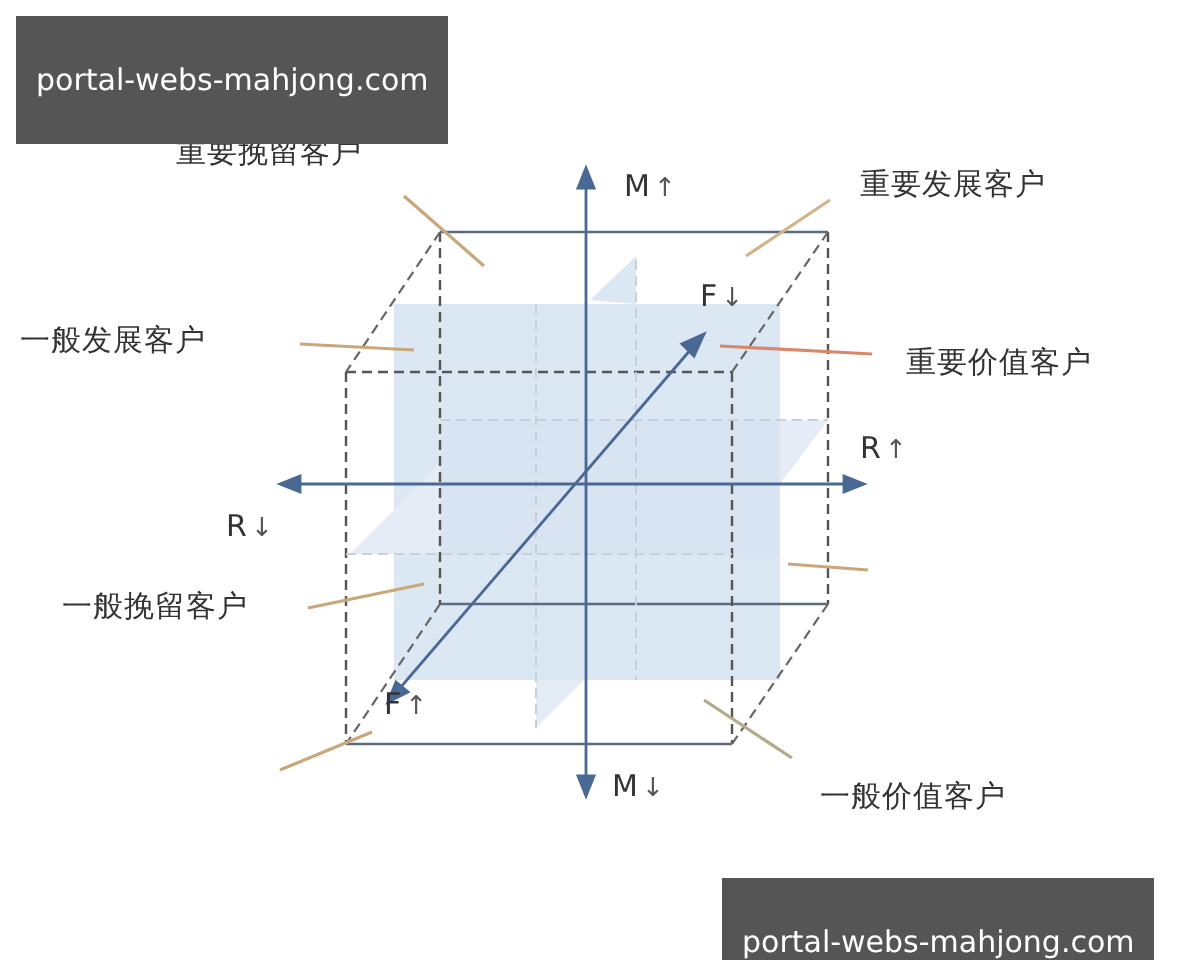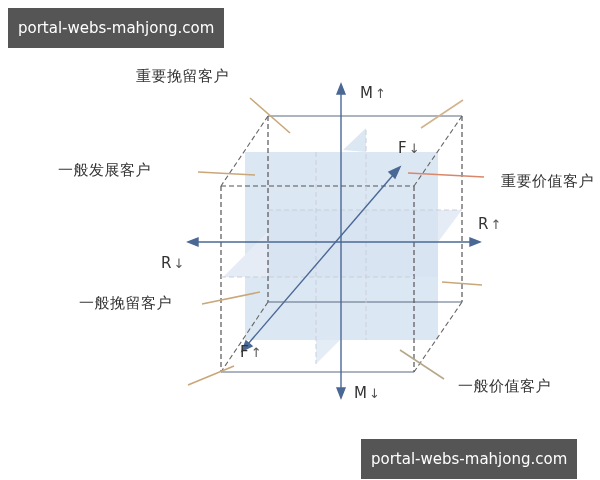--- a/index.html
+++ b/index.html
@@ -1,32 +1,32 @@
 <!DOCTYPE html>
 <html><head>
   <meta charset="utf-8">
   <style>
     html, body { margin: 0; padding: 0; }
     body {
       width: 600px; height: 480px; background: #ffffff; position: relative; overflow: hidden;
       font-family: "DejaVu Sans", sans-serif;
     }
-    .diagram { position: absolute; left: 0; top: 0; width: 488px; height: 480px; margin-left: 48px; }
+    .diagram { position: absolute; left: 0; top: 0; width: 488px; height: 480px; }
     .label {
       position: absolute; font-size: 15px; color: #333333; white-space: nowrap;
       font-family: "DejaVu Sans", sans-serif; letter-spacing: 0.5px;
     }
     .axis-label {
       position: absolute; font-size: 15px; color: #333333; white-space: nowrap;
       font-family: "DejaVu Sans", sans-serif;
     }
     .axis-label .arrow { font-size: 13px; color: #555555; margin-left: 2px; }
     .watermark {
       position: absolute; background: #555555; color: #ffffff; font-size: 15px;
-      font-family: "DejaVu Sans", sans-serif; padding: 4px 10px; height: 32px; line-height: 32px;
+      font-family: "DejaVu Sans", sans-serif; padding: 16px 10px; height: 32px; line-height: 32px;
       white-space: nowrap;
     }
   </style>
 </head>
 <body>
 
 <div class="diagram">
   <svg width="600" height="480" viewBox="0 0 600 480">
 
     <g opacity="0.95">
@@ -91,24 +91,25 @@
       <line x1="360" y1="173" x2="436" y2="177" stroke="#d9876a"></line>
       <line x1="154" y1="304" x2="212" y2="292" stroke="#c9a77a"></line>
       <line x1="394" y1="282" x2="434" y2="285" stroke="#c9a77a"></line>
       <line x1="140" y1="385" x2="186" y2="366" stroke="#c9a77a"></line>
       <line x1="352" y1="350" x2="396" y2="379" stroke="#b5a98a"></line>
     </g>
   </svg>
 
   
   <div class="label" style="left:88px; top:67px;">重要挽留客户</div>
+  <div class="label" style="left:430px; top:83px;">重要发展客户</div>
   <div class="label" style="left:10px; top:161px;">一般发展客户</div>
   <div class="label" style="left:31px; top:294px;">一般挽留客户</div>
   <div class="label" style="left:453px; top:172px;">重要价值客户</div>
-  <div class="label" style="left:410px; top:377px;font-family:Liberation Serif, serif;">一般价值客户</div>
+  <div class="label" style="left:410px; top:389px;font-family:Liberation Serif, serif;">一般价值客户</div>
 
   
   <div class="axis-label" style="left:312px; top:84px;">
     <span>M</span><span class="arrow">↑</span>
   </div>
   <div class="axis-label" style="left:306px; top:384px;">
     <span>M</span><span class="arrow">↓</span>
   </div>
   <div class="axis-label" style="left:430px; top:215px;">
     <span>R</span><span class="arrow">↑</span>

